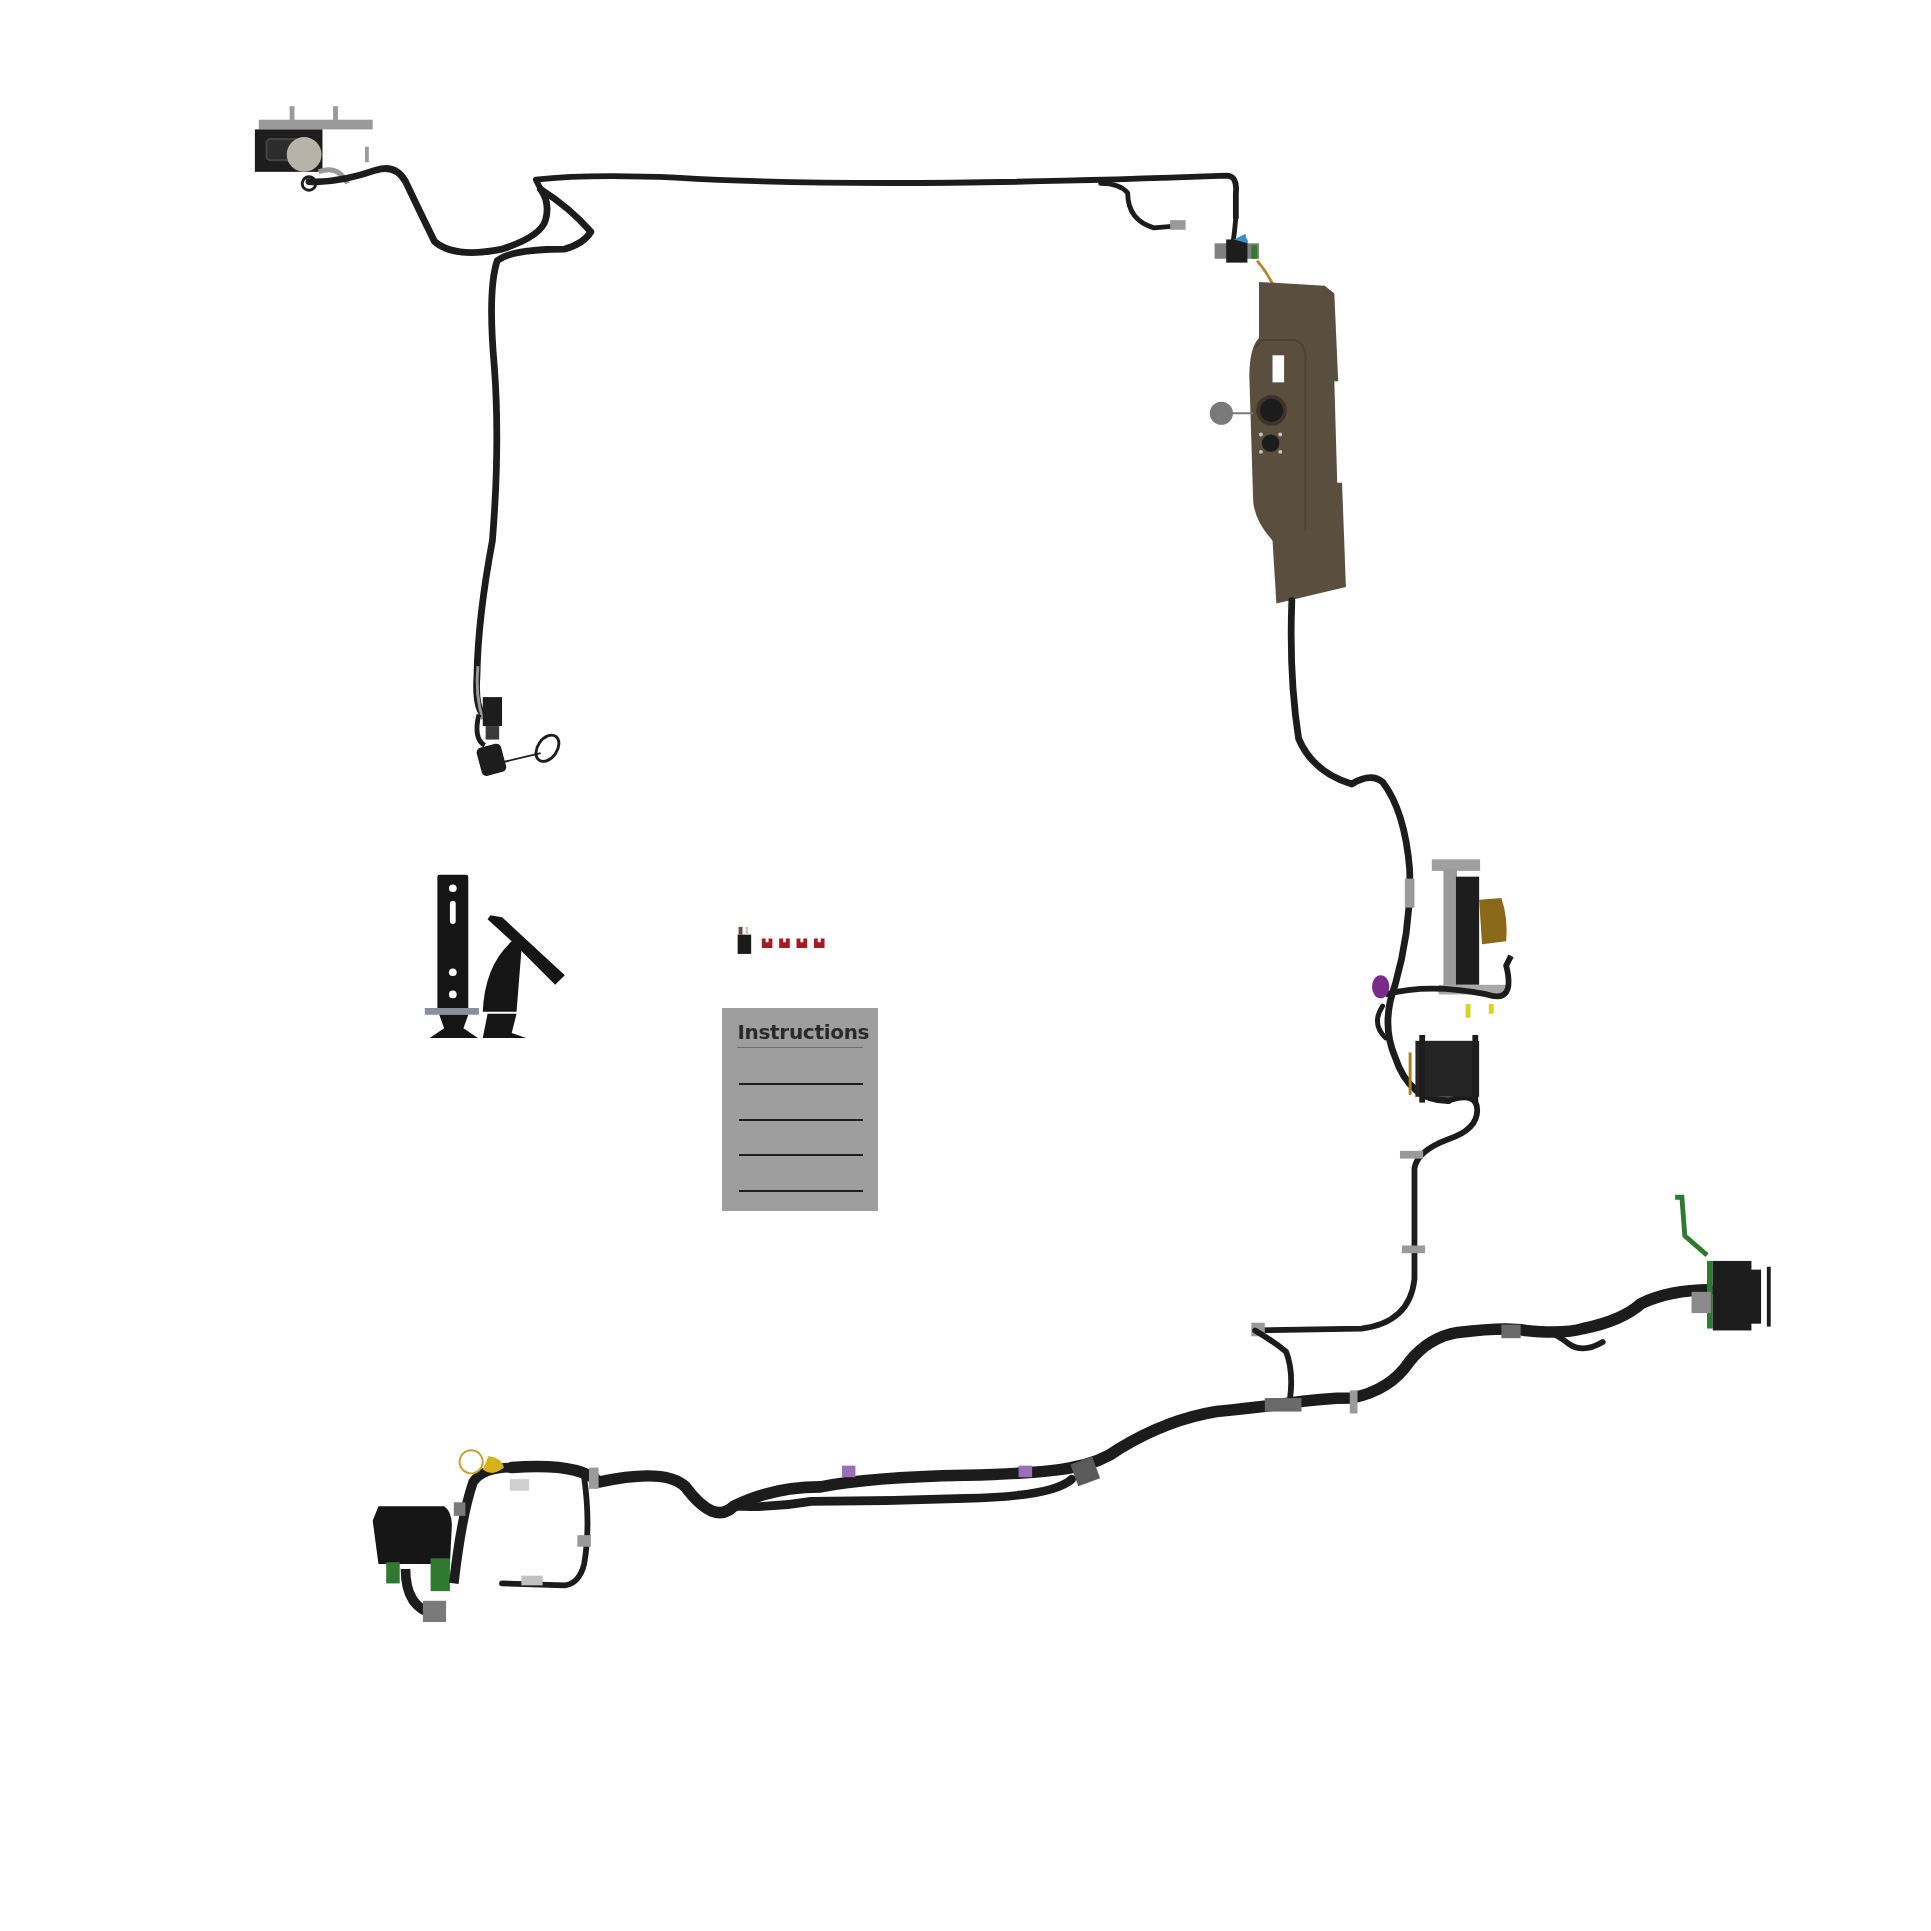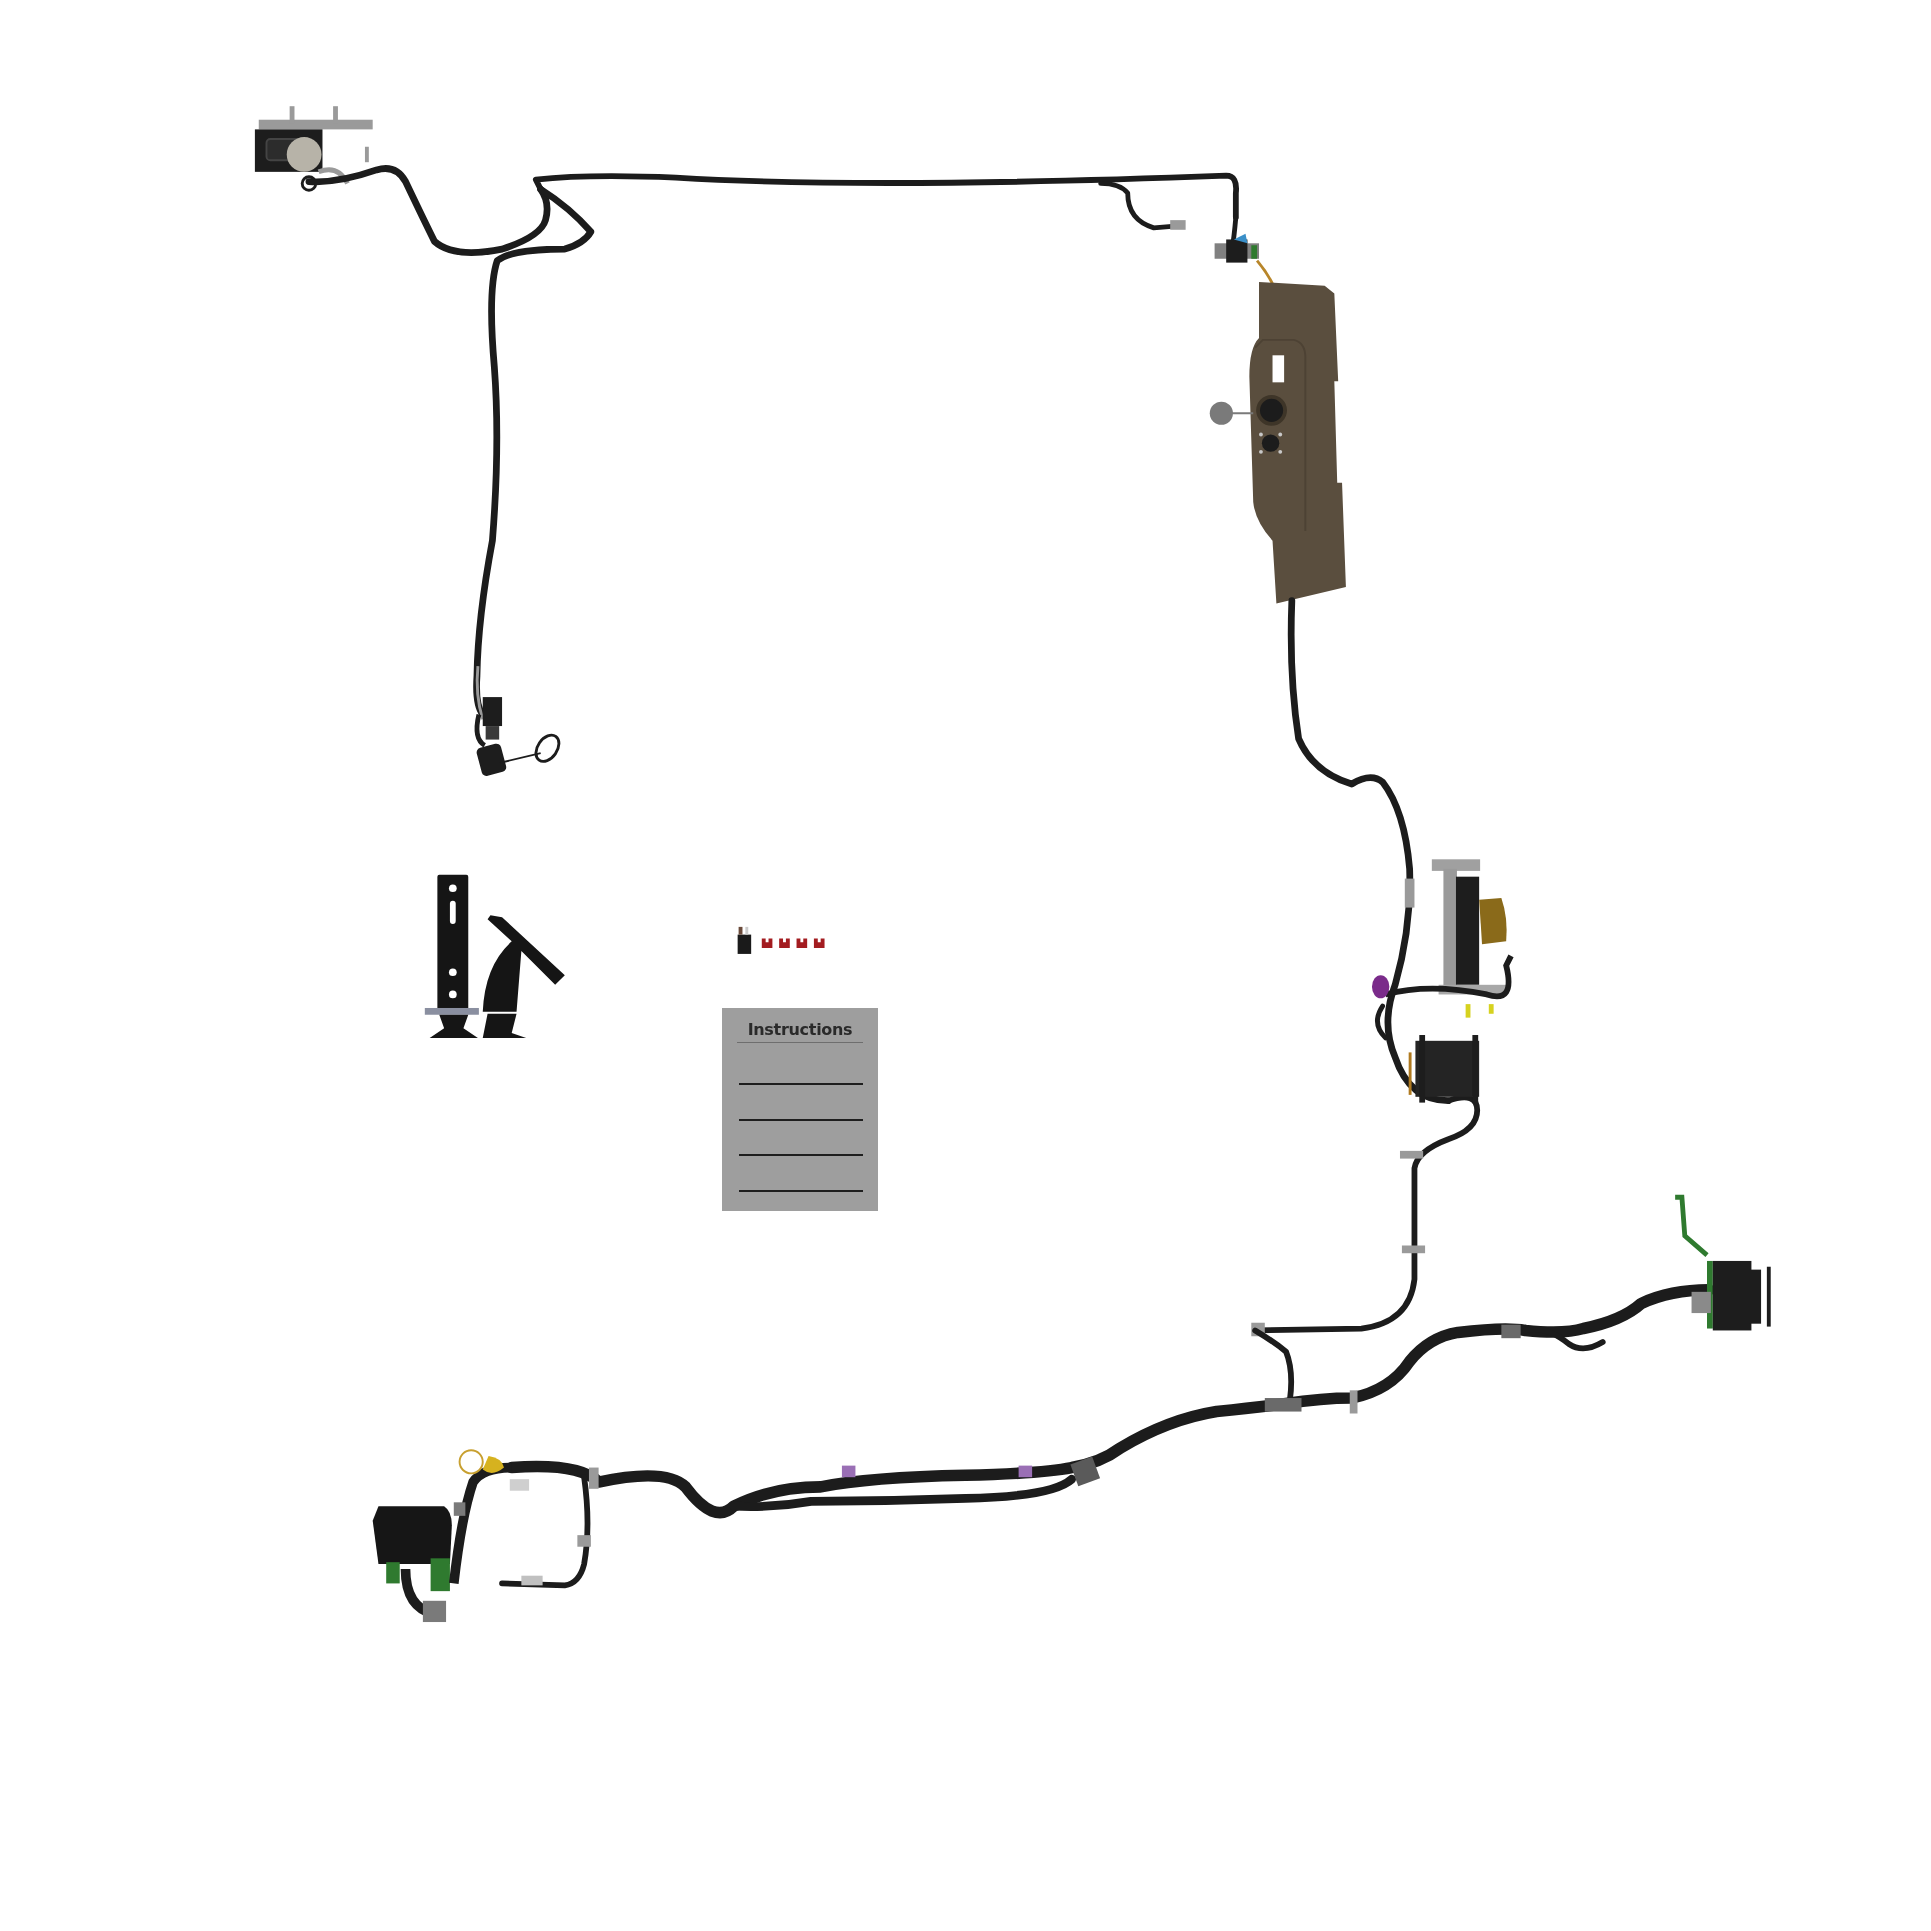--- a/index.html
+++ b/index.html
@@ -3,21 +3,21 @@
 <meta charset="utf-8">
 <style>
   html, body { margin: 0; padding: 0; background: #ffffff; }
   body { width: 1931px; height: 1931px; position: relative; overflow: hidden; font-family: "DejaVu Sans", sans-serif; }
   #scene { position: absolute; left: 0; top: 0; width: 1931px; height: 1931px; }
   .instructions-sheet {
     position: absolute; left: 722px; top: 1008px; width: 156px; height: 203px;
     background: #9e9e9e; box-sizing: border-box; padding: 11.6px 13.5px;
   }
   .instructions-title {
-    font-family: "DejaVu Sans", sans-serif; font-weight: bold; font-size: 16px;
+    font-family: "DejaVu Sans", sans-serif; font-weight: bold; font-size: 20px;
     color: #2a2a2a; text-align: center; letter-spacing: -0.3px;
     padding-bottom: 3.9px; border-bottom: 1px solid #6e6e6e; margin: 0 1.9px;
   }
   .instructions-line { height: 1.9px; background: #1e1e1e; margin: 0 1.9px; position: absolute; left: 15.4px; right: 13.5px; }
 </style>
 </head>
 <body>
 
 <svg id="scene" viewBox="0 0 2000 2000" xmlns="http://www.w3.org/2000/svg">
 

